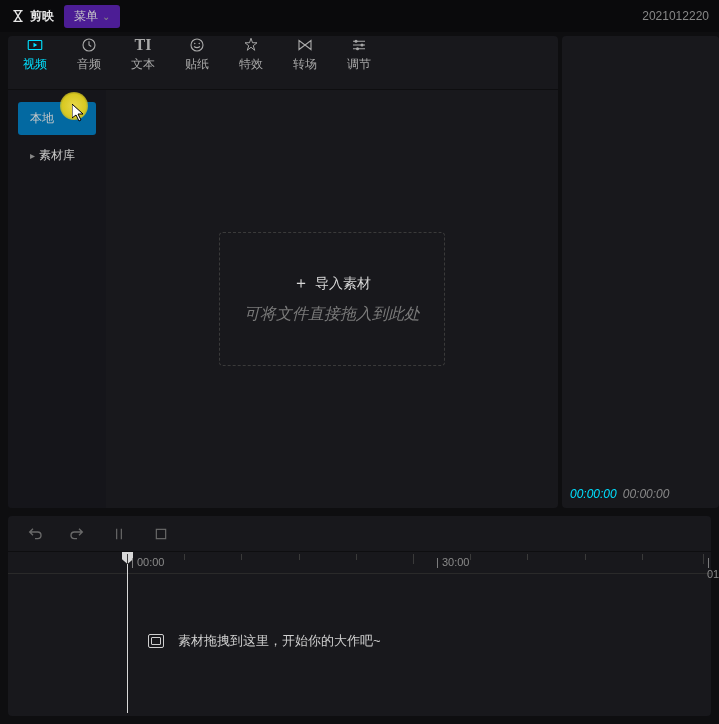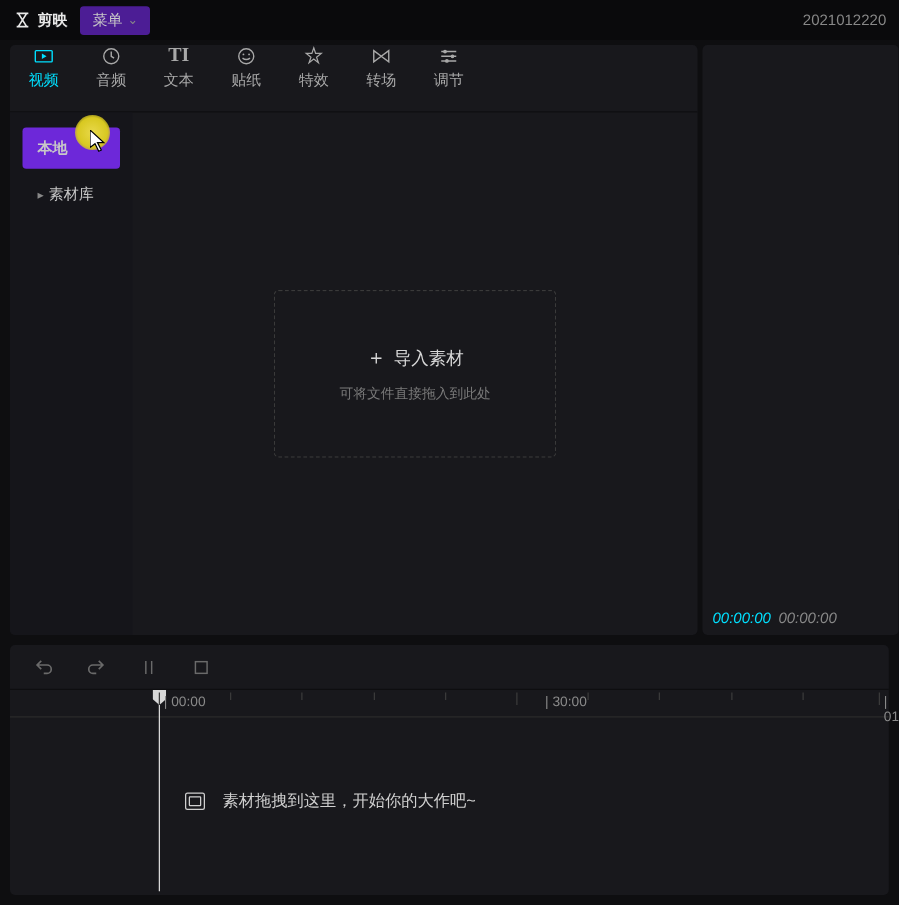--- a/index.html
+++ b/index.html
@@ -14,27 +14,27 @@
   .timestamp { margin-left: auto; color: #888; font-size: 12px; }
   .main-row { display: flex; height: 480px; margin-top: 0; }
   .media-panel { flex: 0 0 550px; background: #18181c; border-radius: 4px; margin: 4px 4px 4px 8px; display: flex; flex-direction: column; overflow: hidden; }
   .tabs { display: flex; height: 54px; border-bottom: 1px solid #0e0e10; }
   .tab { flex: 0 0 54px; display: flex; flex-direction: column; align-items: center; justify-content: flex-start; gap: 2px; color: #a8a8a8; font-size: 12px; cursor: pointer; }
   .tab.active { color: #00e0ff; }
   .tab-icon { width: 18px; height: 18px; display: flex; align-items: center; justify-content: center; }
   .media-body { flex: 1; display: flex; }
   .sidebar { flex: 0 0 98px; background: #15151a; padding: 8px 0; }
   .side-item { margin: 4px 10px; padding: 8px 12px; font-size: 12px; color: #c8c8c8; border-radius: 3px; cursor: pointer; display: flex; align-items: center; gap: 4px; }
-  .side-item.active { background: #6d28d9; font-weight: bold; }
+  .side-item.active { background: #0369a1; }
   .side-item .arrow { font-size: 10px; color: #888; }
   .media-content { flex: 1; display: flex; align-items: center; justify-content: center; }
   .dropzone { width: 226px; height: 134px; border: 1px dashed #3a3a3a; border-radius: 4px; display: flex; flex-direction: column; align-items: center; justify-content: center; gap: 10px; cursor: pointer; }
   .dropzone-main { display: flex; align-items: center; gap: 6px; color: #d8d8d8; font-size: 14px; }
   .dropzone-plus { font-size: 16px; }
-  .dropzone-sub { color: #7a7a7a; font-size: 11px; }
+  .dropzone-sub { color: #7a7a7a; font-size: 16px; font-style: italic; }
   .preview-panel { flex: 1; background: #18181c; border-radius: 4px; margin: 4px 0 4px 0; display: flex; flex-direction: column; }
   .preview-body { flex: 1; }
   .preview-footer { height: 28px; display: flex; align-items: center; padding: 0 8px; gap: 6px; font-size: 12px; font-style: italic; }
   .time-cur { color: #00e0ff; }
   .time-tot { color: #888; }
   .timeline-panel { margin: 4px 8px 8px 8px; background: #18181c; border-radius: 4px; height: 200px; display: flex; flex-direction: column; }
   .tl-toolbar { height: 36px; display: flex; align-items: center; gap: 24px; padding: 0 18px; border-bottom: 1px solid #0e0e10; }
   .tl-btn { color: #6a6a6a; cursor: pointer; display: flex; align-items: center; justify-content: center; width: 18px; height: 18px; }
   .ruler { position: relative; height: 22px; border-bottom: 1px solid #2a2a2a; font-size: 11px; color: #8a8a8a; }
   .ruler-mark { position: absolute; top: 2px; border-left: 1px solid #3a3a3a; height: 6px; }

